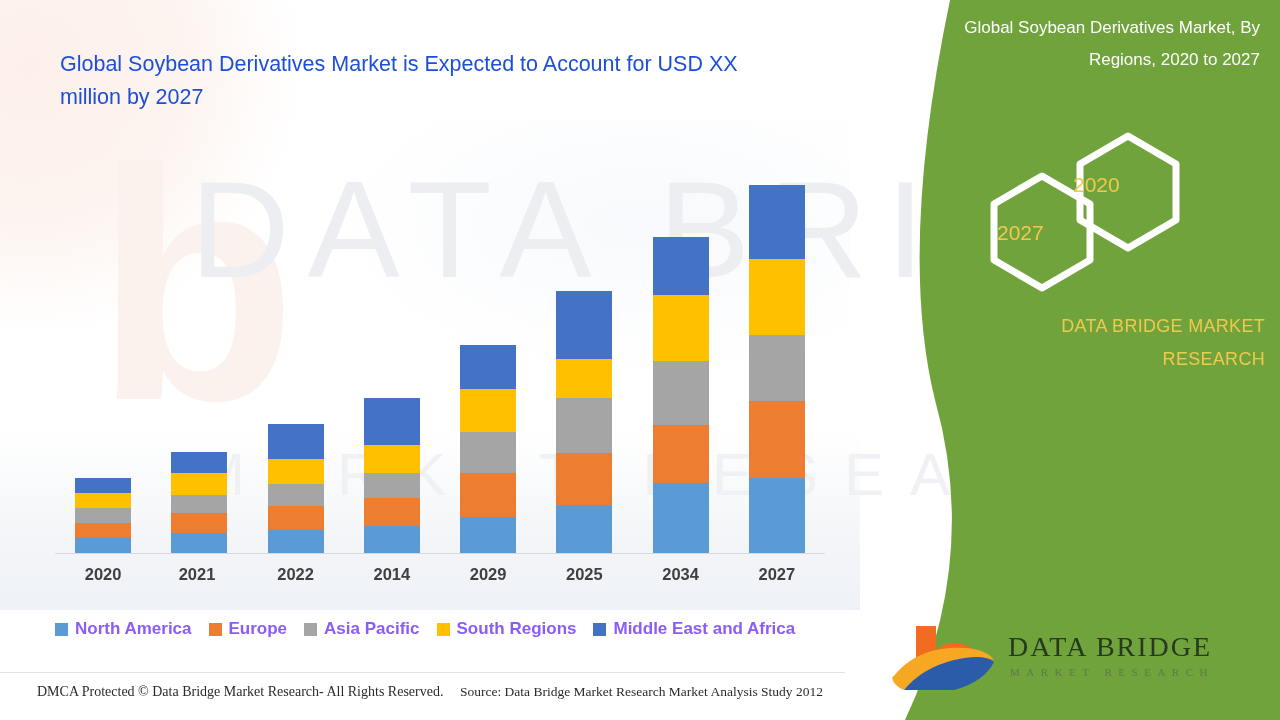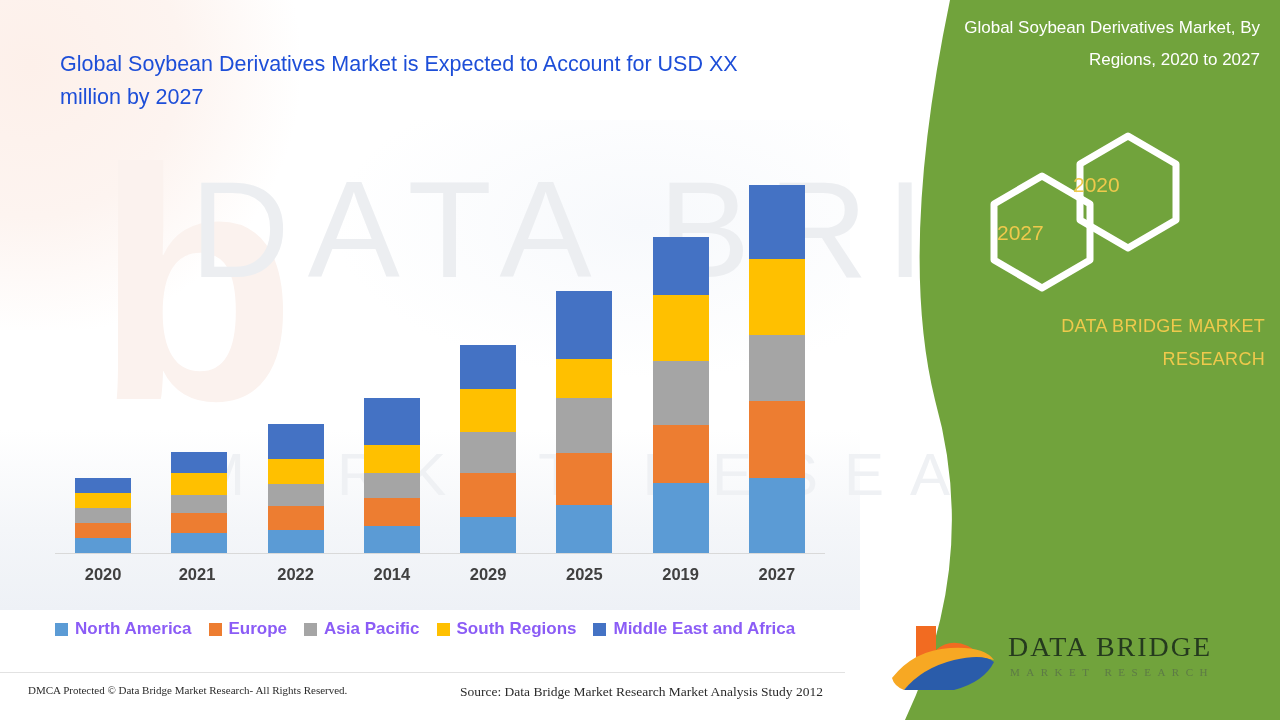--- a/index.html
+++ b/index.html
@@ -65,22 +65,22 @@
     position:absolute; left:55px; top:615px; width:790px; height:28px;
     display:flex; align-items:center; gap:0px;
   }
   .legend-item { display:flex; align-items:center; margin-right:17px; }
   .legend-swatch { width:13px; height:13px; margin-right:7px; flex:none; }
   .legend-label { font-size:17px; font-weight:700; color:#8b5cf6; white-space:nowrap; }
 
   
   .footer-rule { position:absolute; left:0; top:672px; width:845px; height:1px; background:#e2e2e2; }
   .footer-left {
-    position:absolute; left:28px; top:684px;
-    font-family:"Liberation Serif", serif; font-size:11px; color:#2b2b2b; white-space:nowrap;
+    position:absolute; left:37px; top:684px;
+    font-family:"Liberation Serif", serif; font-size:14px; color:#2b2b2b; white-space:nowrap;
   }
   .footer-right {
     position:absolute; left:460px; top:684px;
     font-family:"Liberation Serif", serif; font-size:13.5px; color:#2b2b2b; white-space:nowrap;
   }
 
   
   .green-panel { position:absolute; left:830px; top:0; width:450px; height:720px; }
   .green-panel > svg { position:absolute; left:0; top:0; }
   .panel-content { position:absolute; left:0; top:0; width:450px; height:720px; }
@@ -194,21 +194,21 @@
       </div>
   </div>
 
   <div class="xlabels" id="xlabels">
       <div class="xlabel" style="left: 3.125px;">2020</div>
       <div class="xlabel" style="left: 97px;">2021</div>
       <div class="xlabel" style="left: 195.625px;">2022</div>
       <div class="xlabel" style="left: 291.875px;">2014</div>
       <div class="xlabel" style="left: 388.125px;">2029</div>
       <div class="xlabel" style="left: 484.375px;">2025</div>
-      <div class="xlabel" style="left: 580.625px;">2019</div>
+      <div class="xlabel" style="left: 580.625px;">2034</div>
       <div class="xlabel" style="left: 676.875px;">2027</div>
     </div>
 
   <div class="legend" id="legend">
       <div class="legend-item">
         <span class="legend-swatch" style="background: rgb(91, 155, 213);"></span>
         <span class="legend-label">North America</span>
       </div>
       <div class="legend-item">
         <span class="legend-swatch" style="background: rgb(237, 125, 49);"></span>

